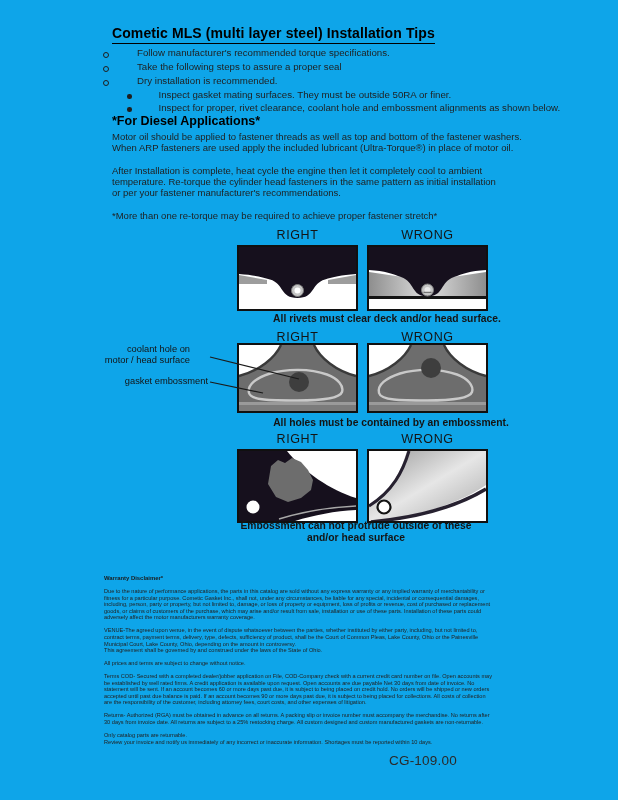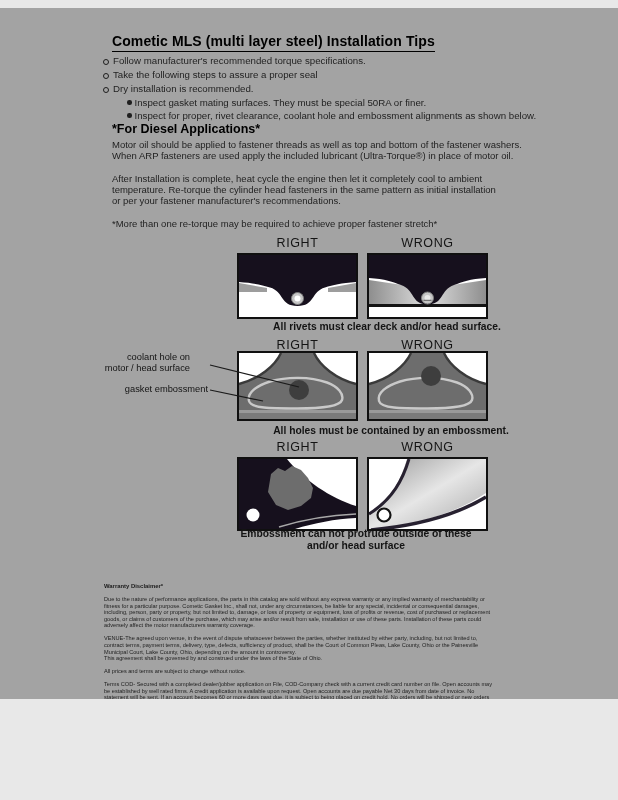--- a/index.html
+++ b/index.html
@@ -1,28 +1,28 @@
 <!DOCTYPE html>
 <html><head>
 <meta charset="utf-8">
 <style>
   html,body{margin:0;padding:0;background:#e8e8e8;}
   .page{
-    position:relative;width:618px;height:691px;margin:8px auto;
-    background:#a3a3a3;overflow:hidden;
+    position:relative;width:618px;height:800px;margin:0 auto;
+    background:#0ea5e9;overflow:hidden;
     font-family:"Liberation Sans","DejaVu Sans",sans-serif;
     color:#1f1f1f;-webkit-font-smoothing:antialiased;
   }
   .abs{position:absolute;}
   .title{
     left:112px;top:25px;font-size:14px;font-weight:bold;color:#000;
     border-bottom:1.6px solid #000;padding-bottom:2px;letter-spacing:.1px;
   }
   .tips{left:103px;top:46px;width:500px;font-size:9.7px;}
-  .tiprow{display:flex;align-items:flex-start;line-height:14px;}
+  .tiprow{display:flex;align-items:center;line-height:14px;gap:24px;}
   .tiprow.sub{margin-left:24px;line-height:13px;}
   .ob{flex:0 0 auto;width:4px;height:4px;border:1px solid #1f1f1f;border-radius:50%;margin:4.5px 4px 0 0;}
   .fb{flex:0 0 auto;width:4.5px;height:4.5px;background:#1f1f1f;border-radius:50%;margin:4px 3px 0 0;}
   .h2{left:112px;top:114px;font-size:12.5px;font-weight:bold;color:#000;}
   .body{margin:0;font-size:9.5px;line-height:11.2px;white-space:pre-line;width:420px;left:112px;}
   .p1{top:131px;} .p2{top:165px;} .p3{top:210px;}
   .dlbl{font-size:12.5px;letter-spacing:.6px;color:#141414;text-align:center;width:121px;}
   .dbox{width:121px;height:auto;display:block;}
   .cap{font-size:10.3px;font-weight:bold;color:#141414;line-height:11.5px;text-align:center;}
   .ann{font-size:9.3px;line-height:11px;text-align:right;width:112px;color:#141414;}
@@ -48,21 +48,21 @@
     <div class="tiprow">
         <span class="ob"></span>
         <span>Take the following steps to assure a proper seal</span>
       </div>
     <div class="tiprow">
         <span class="ob"></span>
         <span>Dry installation is recommended.</span>
       </div>
     <div class="tiprow sub">
         <span class="fb"></span>
-        <span>Inspect gasket mating surfaces.  They must be special 50RA or finer.</span>
+        <span>Inspect gasket mating surfaces.  They must be outside 50RA or finer.</span>
       </div>
     <div class="tiprow sub">
         <span class="fb"></span>
         <span>Inspect for proper, rivet clearance, coolant hole and embossment alignments as shown below.</span>
       </div>
   </div>
 
   <div class="abs h2">*For Diesel Applications*</div>
   <p class="abs body p1">Motor oil should be applied to fastener threads as well as top and bottom of the fastener washers.
 When ARP fasteners are used apply the included lubricant (Ultra-Torque®) in place of motor oil.</p>

